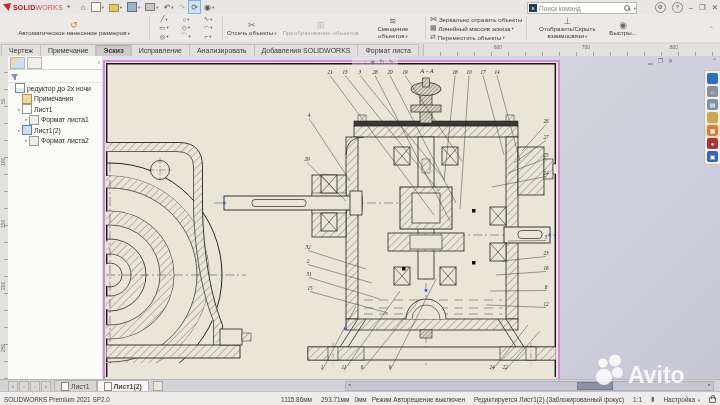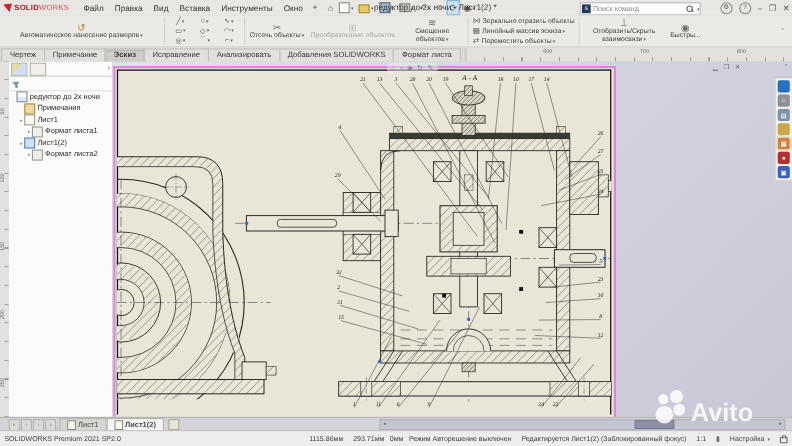--- a/index.html
+++ b/index.html
@@ -150,28 +150,20 @@
 <body>
 
 <div id="app">
 
   <div id="titlebar">
     <div id="brand">
       <span class="mark"></span>
       <b>SOLID</b>
         <i>WORKS</i>
     </div>
-    <nav id="menus">
-        <span class="menu-item">Файл</span>
-        <span class="menu-item">Правка</span>
-        <span class="menu-item">Вид</span>
-        <span class="menu-item">Вставка</span>
-        <span class="menu-item">Инструменты</span>
-        <span class="menu-item">Окно</span>
-      </nav>
     <span id="menu-pin">✦</span>
     <div id="qa">
         <span class="qa">
           <span>⌂</span>
         </span>
         <span class="qa">
           <span class="bx page"></span>
           <span class="dd">▾</span>
         </span>
         <span class="qa">
@@ -194,21 +186,20 @@
           <span>↷</span>
         </span>
         <span class="qa hl">
           <span>⟳</span>
         </span>
         <span class="qa">
           <span>◉</span>
           <span class="dd">▾</span>
         </span>
       </div>
-    <div id="doc-title">редуктор до 2х ночи - Лист1(2) *</div>
     <div id="searchbox">
       <span class="swsq">s</span>
       <span class="ph">Поиск команд</span>
       <span class="mag"></span>
       <i class="dd">▾</i>
     </div>
     <div id="tb-controls">
       <span class="circ">⚙</span>
       <span class="circ">?</span>
       <span class="wc">–</span>

